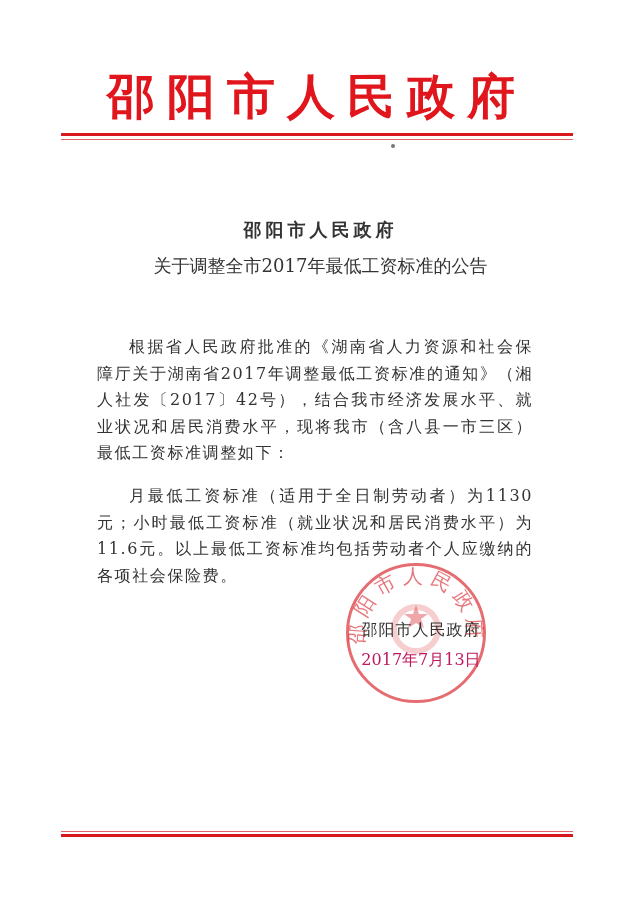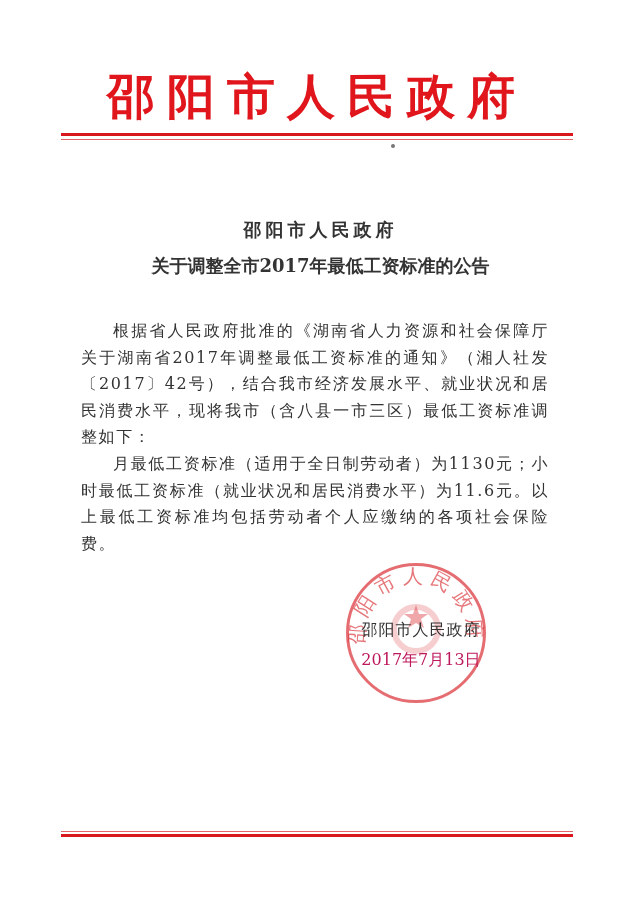--- a/index.html
+++ b/index.html
@@ -18,27 +18,27 @@
   .rule-mark { position: absolute; left: 391px; top: 144px; width: 4px; height: 4px; background: #777; border-radius: 50%; }
   .rule-bot-thin { position: absolute; left: 61px; top: 831px; width: 512px; height: 1px; background: #e06468; }
   .rule-bot-thick { position: absolute; left: 61px; top: 834px; width: 512px; height: 3px; background: #d8181d; }
 
   .doc-issuer {
     position: absolute; left: 0; top: 218px; width: 641px; text-align: center;
     font-size: 18px; font-weight: bold; letter-spacing: 4px; color: #333;
   }
   .doc-title {
     position: absolute; left: 0; top: 254px; width: 641px; text-align: center;
-    font-size: 18px; font-weight: bold; letter-spacing: 0px; color: #333;
+    font-size: 18px; font-weight: normal; letter-spacing: 0px; color: #333;
   }
   .body-text {
     position: absolute; left: 81px; top: 318px; width: 468px;
     font-size: 16px; line-height: 26.6px; color: #333;
   }
-  .body-text p { margin: 0; text-indent: 32px; text-align: justify; letter-spacing: 1.6px; }
+  .body-text p { margin: 16px; text-indent: 32px; text-align: justify; letter-spacing: 1.6px; }
 
   .stamp {
     position: absolute; left: 346px; top: 563px; width: 140px; height: 140px;
     border: 3px solid rgba(220, 60, 66, 0.75); border-radius: 50%; box-sizing: border-box;
   }
   .stamp svg { position: absolute; left: -3px; top: -3px; }
   .sign-name {
     position: absolute; left: 356px; top: 620px; width: 130px; text-align: center;
     font-size: 16px; letter-spacing: 1px; color: #333; white-space: nowrap;
   }

